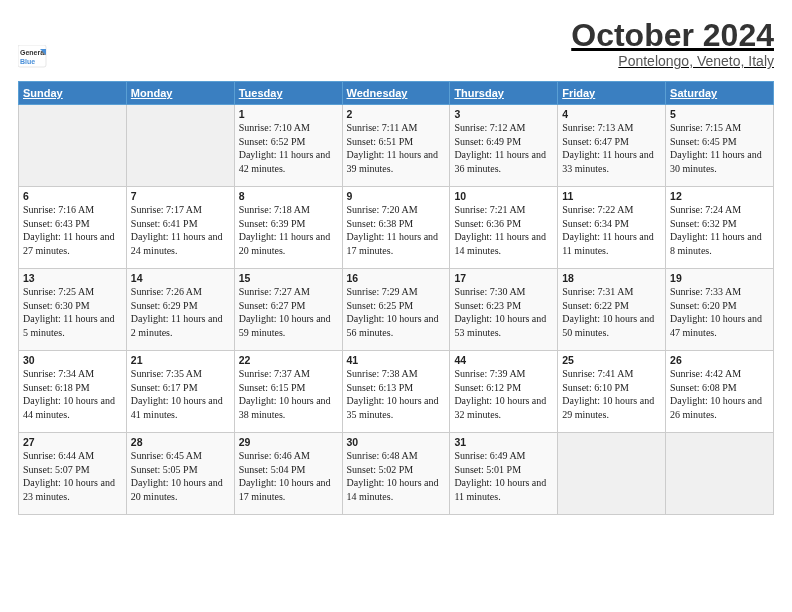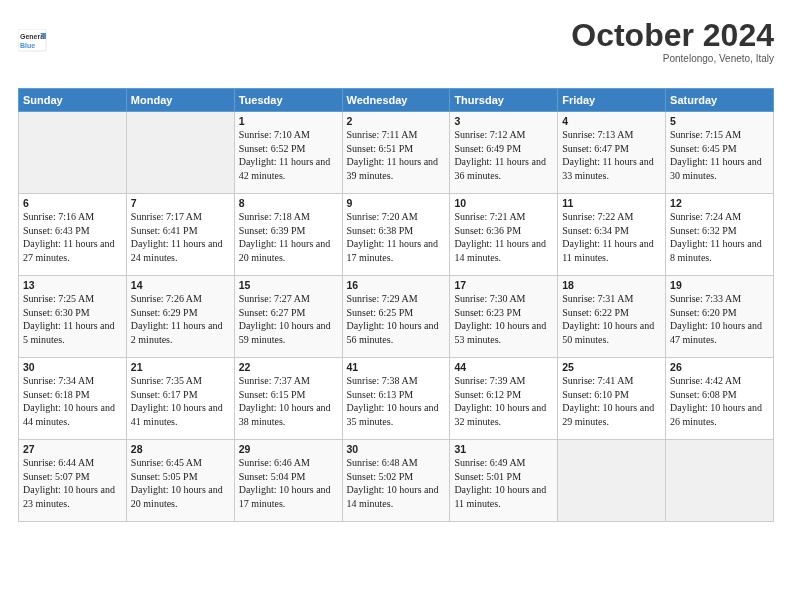--- a/index.html
+++ b/index.html
@@ -12,58 +12,60 @@
     }
     .page {
       width: 792px;
       height: 612px;
       padding: 18px 18px 10px 18px;
       background: #fff;
     }
     .header {
       display: flex;
       justify-content: space-between;
-      align-items: center;
-      margin-bottom: 24px;
+      align-items: flex-end;
+      margin-bottom: 12px;
+      text-decoration: underline;
     }
     .logo {
       display: flex;
       align-items: center;
       gap: 4px;
     }
     .logo-icon {
       width: 30px;
       height: 24px;
     }
     .title-block {
       text-align: right;
     }
     .month-title {
       font-size: 32px;
       font-weight: bold;
       color: #333;
       line-height: 1.1;
     }
     .subtitle {
-      font-size: 10px;
+      font-size: 14px;
       color: #555;
     }
     table {
       width: 100%;
       border-collapse: collapse;
       table-layout: fixed;
     }
     thead tr th {
       background: #3a7fc1;
       color: #fff;
       font-size: 11px;
       font-weight: bold;
       padding: 5px 4px;
       text-align: left;
       border: 1px solid #5a9fd4;
+      text-decoration: underline;
     }
     tbody tr td {
       border: 1px solid #ccc;
       vertical-align: top;
       padding: 3px 4px;
       font-size: 9.2px;
       color: #222;
       height: 82px;
     }
     tbody tr:nth-child(odd) td {

